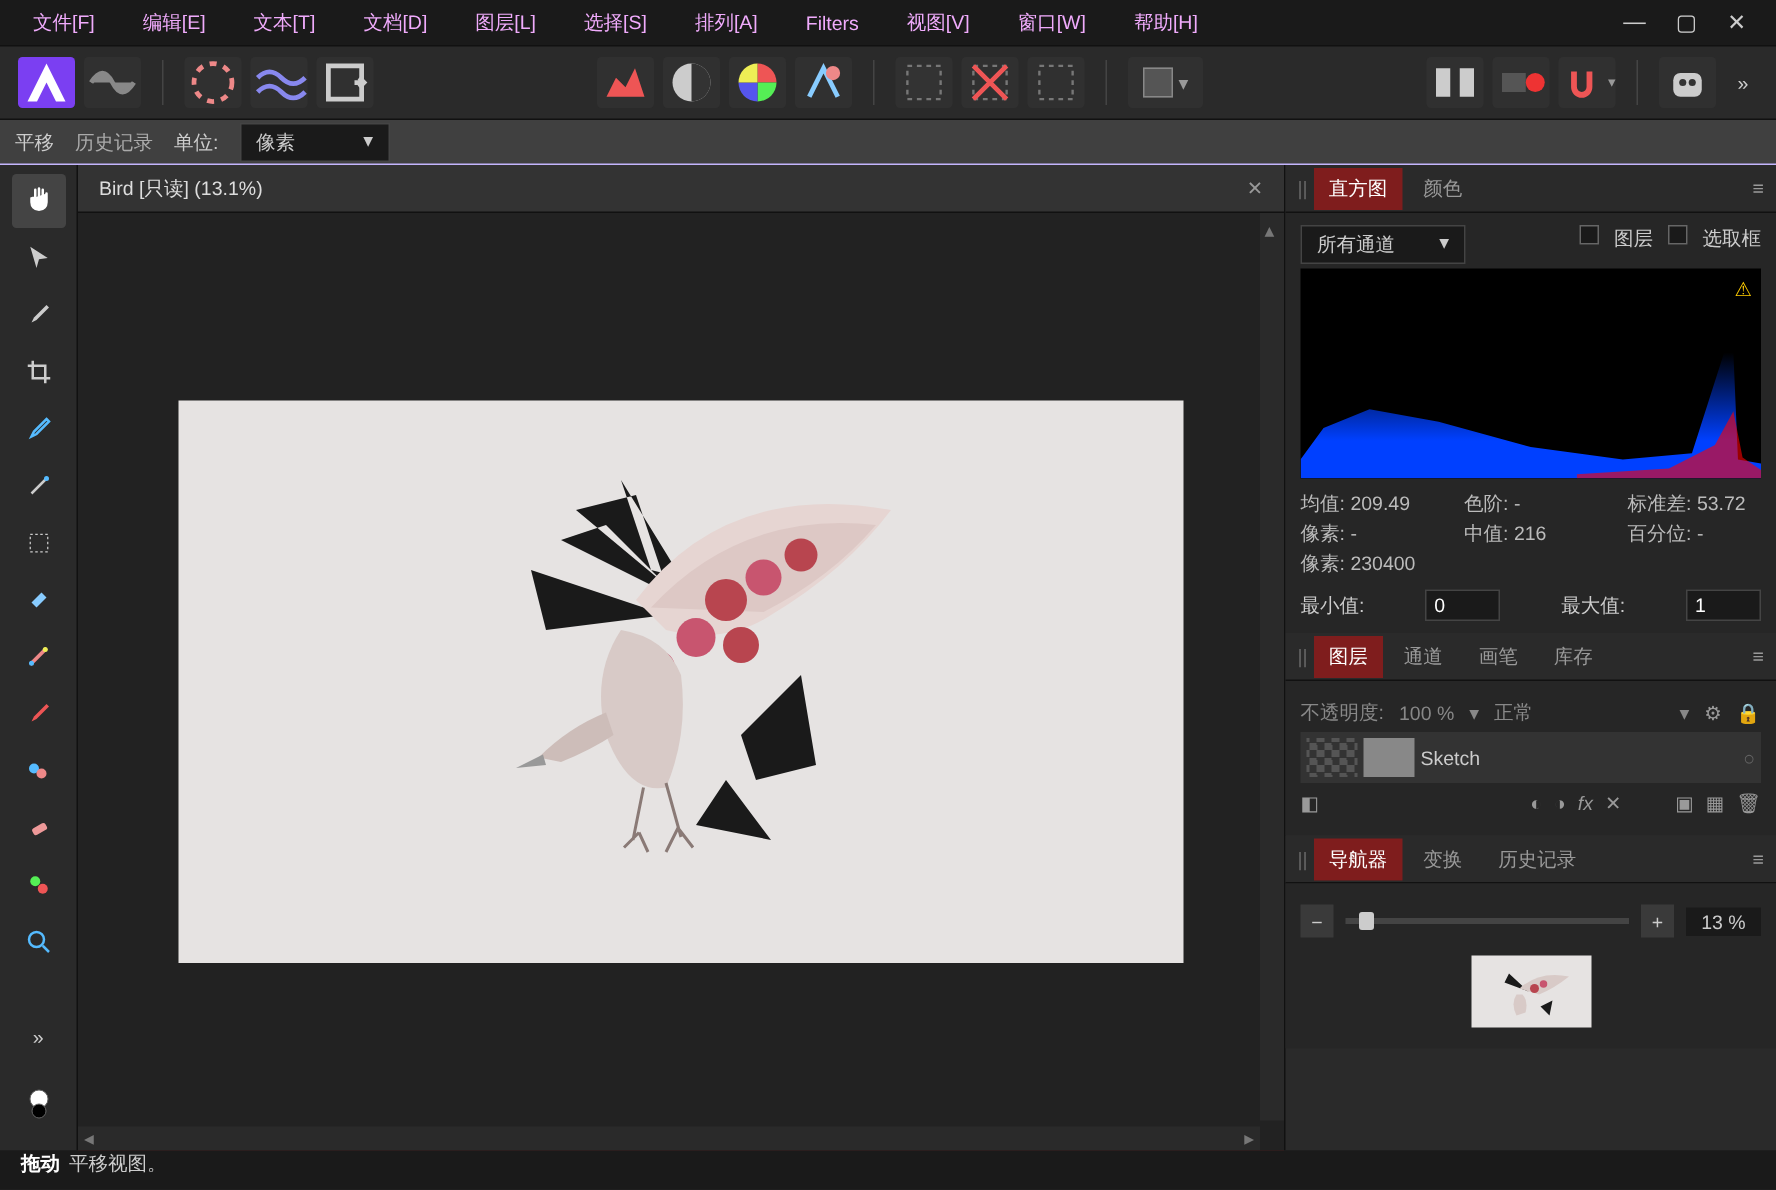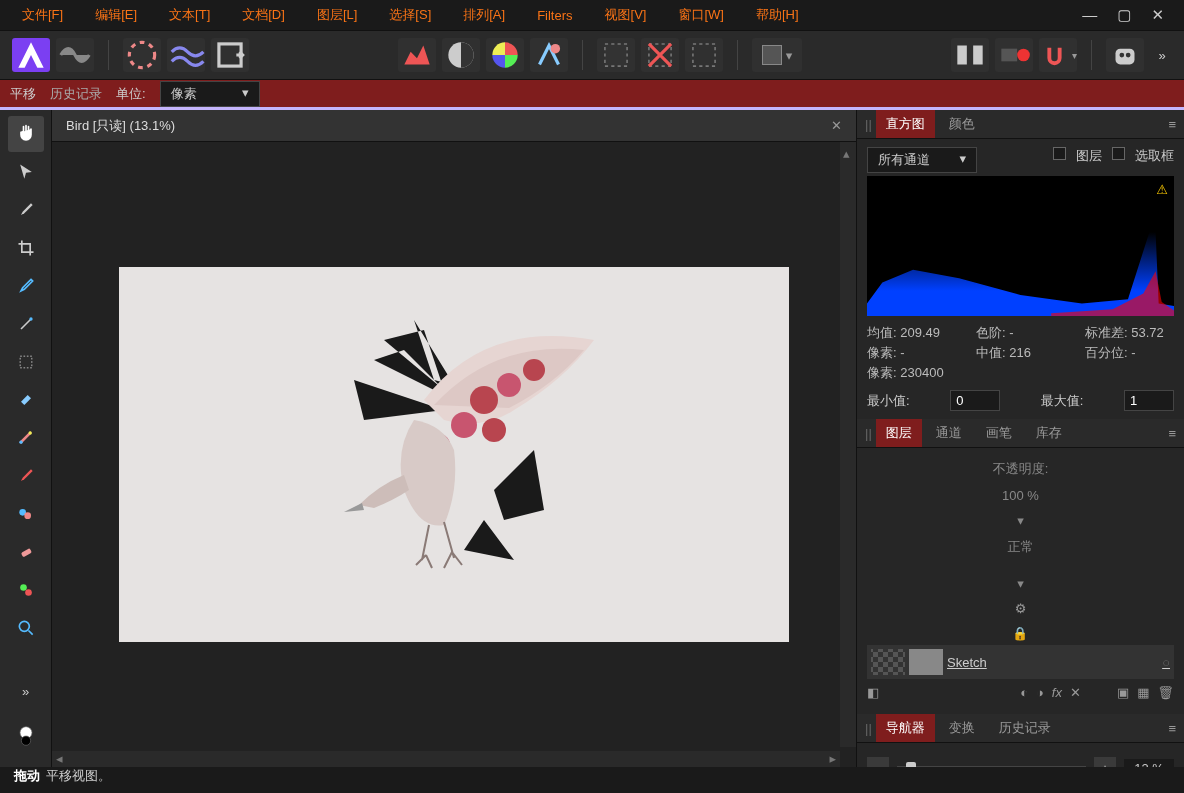--- a/index.html
+++ b/index.html
@@ -1,27 +1,27 @@
 <!DOCTYPE html>
 <html><head>
 <meta charset="utf-8">
 <style>
 * { margin: 0; padding: 0; box-sizing: border-box; font-family: "Microsoft YaHei", sans-serif; font-size: 13px; }
 body { background: #222; color: #ccc; width: 1184px; height: 793px; overflow: hidden; display: flex; flex-direction: column; }
 .menubar { height: 30px; background: #1a1a1a; display: flex; align-items: center; padding: 0 8px; gap: 4px; }
-.menu-item { padding: 4px 14px; color: #f97316; cursor: pointer; }
+.menu-item { padding: 4px 14px; color: #f0abfc; cursor: pointer; }
 .window-controls { margin-left: auto; display: flex; gap: 20px; padding-right: 12px; }
 .win-btn { color: #ccc; cursor: pointer; font-size: 15px; }
 .toolbar { height: 50px; background: #2a2a2a; border-top: 1px solid #111; border-bottom: 1px solid #111; display: flex; align-items: center; padding: 0 12px; gap: 8px; }
 .tb-group { display: flex; gap: 6px; align-items: center; }
 .tb-btn { width: 38px; height: 34px; background: #303030; display: flex; align-items: center; justify-content: center; border-radius: 3px; cursor: pointer; }
 .tb-btn.logo { background: #7b3ff2; }
 .tb-sep { width: 1px; height: 30px; background: #444; margin: 0 6px; }
 .spacer { flex: 1; }
-.infobar { height: 30px; background: #7f1d1d; border-bottom: 3px solid #c4b5fd; display: flex; align-items: center; padding: 0 10px; gap: 14px; color: #ccc; }
+.infobar { height: 30px; background: #404040; border-bottom: 1px solid #c4b5fd; display: flex; align-items: center; padding: 0 10px; gap: 14px; color: #ccc; }
 .info-lbl { color: #aaa; }
 .dropdown { background: #1a1a1a; padding: 3px 10px; border: 1px solid #444; min-width: 100px; display: flex; justify-content: space-between; cursor: pointer; }
 .main { flex: 1; display: flex; overflow: hidden; }
 .toolbox { width: 52px; background: #2a2a2a; border-right: 1px solid #111; display: flex; flex-direction: column; align-items: center; padding: 6px 0; gap: 2px; }
 .tool { width: 36px; height: 36px; display: flex; align-items: center; justify-content: center; cursor: pointer; border-radius: 3px; color: #ccc; }
 .tool.active { background: #444; }
 .tool svg { width: 20px; height: 20px; }
 .canvas-area { flex: 1; display: flex; flex-direction: column; background: #b91c1c; }
 .doc-tab { height: 32px; background: #333; display: flex; align-items: center; padding: 0 14px; color: #ddd; border-bottom: 1px solid #111; }
 .doc-close { margin-left: auto; cursor: pointer; color: #999; }
@@ -38,32 +38,32 @@
 .ptab-menu { margin-left: auto; cursor: pointer; color: #999; }
 .panel-body { padding: 8px 10px; background: #262626; }
 .hist-row { display: flex; gap: 10px; margin-bottom: 3px; }
 .histogram { height: 140px; background: #000; position: relative; margin-bottom: 8px; overflow: hidden; }
 .hist-blue { position: absolute; bottom: 0; left: 0; right: 0; height: 60%; background: linear-gradient(to top, #0040ff 0%, #0040ff 30%, transparent 100%); clip-path: polygon(0 100%, 0 85%, 5% 60%, 15% 45%, 30% 55%, 50% 75%, 70% 85%, 85% 80%, 92% 0%, 94% 0%, 95% 85%, 100% 88%, 100% 100%); }
 .hist-red { position: absolute; bottom: 0; left: 60%; right: 0; height: 40%; background: rgba(255,0,0,0.6); clip-path: polygon(0 100%, 0 95%, 50% 88%, 75% 60%, 85% 20%, 90% 75%, 100% 90%, 100% 100%); }
 .warn { position: absolute; top: 6px; right: 6px; color: #ffcc00; }
 .stats { display: grid; grid-template-columns: 1fr 1fr 1fr; gap: 2px 20px; color: #bbb; font-size: 12px; margin-bottom: 8px; }
 .minmax { display: flex; justify-content: space-between; align-items: center; }
 .minmax input { width: 50px; background: #1a1a1a; border: 1px solid #444; color: #fff; padding: 2px 5px; }
-.layer-row { display: flex; align-items: center; gap: 4px; padding: 4px; background: #333; text-decoration: underline; }
+.layer-row { display: flex; align-items: center; gap: 4px; padding: 4px; background: #333; }
 .layer-thumb { width: 34px; height: 26px; background: repeating-conic-gradient(#555 0% 25%, #333 0% 50%) 50% / 10px 10px; }
 .layer-thumb2 { width: 34px; height: 26px; background: #888; }
 .layer-icons { display: flex; gap: 8px; padding: 6px 0; color: #999; align-items: center; }
 .nav-row { display: flex; align-items: center; gap: 8px; padding: 6px 0; }
 .nav-slider { flex: 1; height: 4px; background: #444; position: relative; }
 .nav-thumb { position: absolute; left: 5%; top: -4px; width: 10px; height: 12px; background: #ccc; border-radius: 2px; }
 .nav-btn { width: 22px; height: 22px; background: #3a3a3a; display: flex; align-items: center; justify-content: center; cursor: pointer; }
 .nav-pct { background: #1a1a1a; padding: 2px 8px; width: 50px; text-align: center; }
 .nav-preview { width: 80px; height: 48px; background: #e6e3e2; margin: 6px auto; position: relative; }
 .checkbox { width: 13px; height: 13px; border: 1px solid #666; background: #1a1a1a; display: inline-block; }
-.opacity-row { display: flex; align-items: center; gap: 10px; padding: 4px 0; color: #888; flex-direction: column; }
+.opacity-row { display: flex; align-items: center; gap: 10px; padding: 4px 0; color: #888; }
 
 .bird-shape { position: absolute; left: 50%; top: 50%; transform: translate(-50%,-55%); width: 340px; height: 300px; }
 </style>
 </head>
 <body>
 
 <div class="menubar">
   <span class="menu-item">文件[F]</span>
   <span class="menu-item">编辑[E]</span>
   <span class="menu-item">文本[T]</span>

